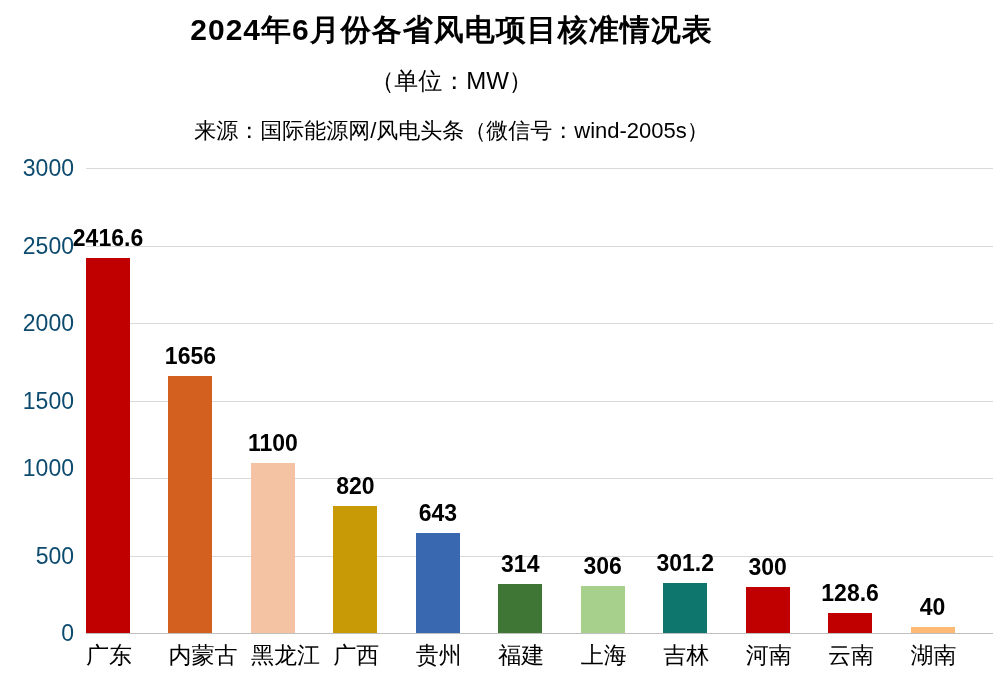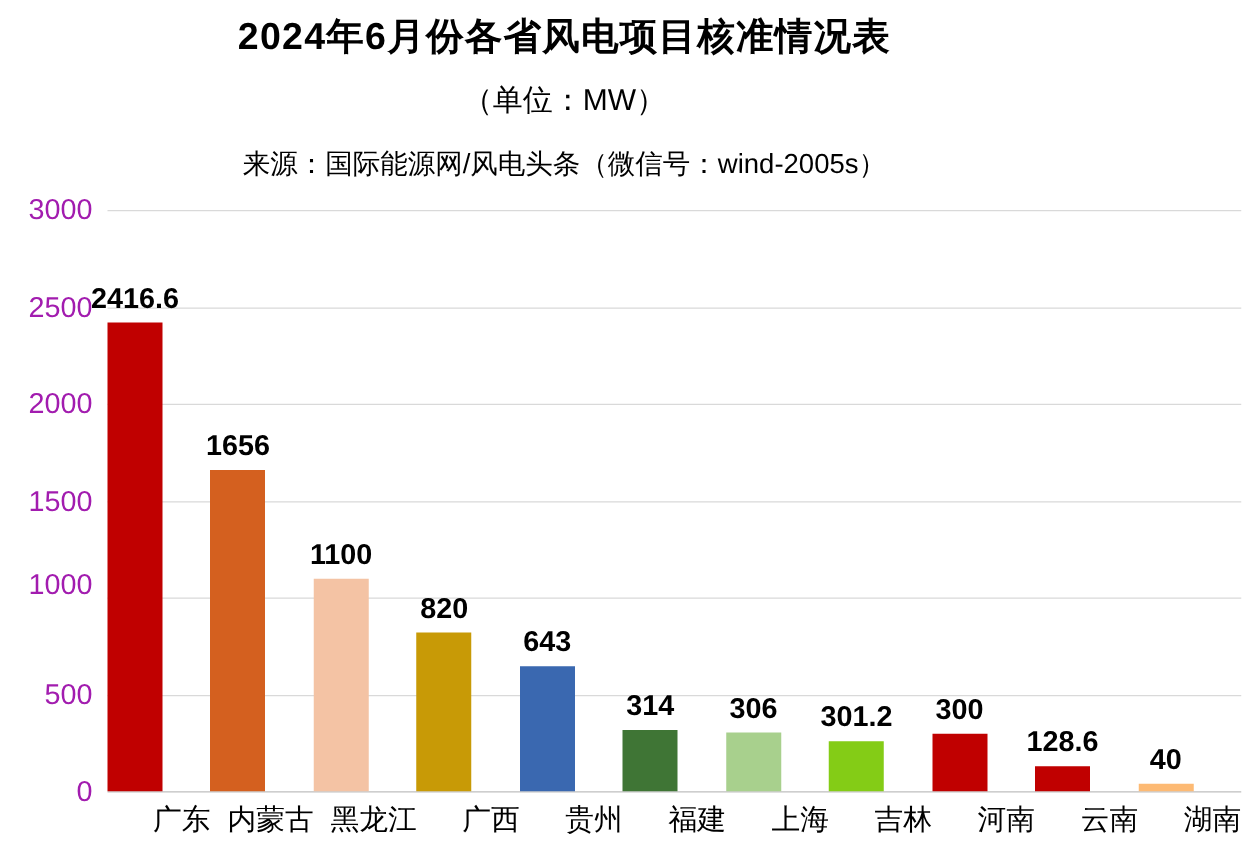--- a/index.html
+++ b/index.html
@@ -60,21 +60,21 @@
     top: 0;
     width: 86px;
     height: 465px;
   }
   .y-tick {
     position: absolute;
     right: 12px;
     font-size: 23px;
     transform: translateY(-50%);
     white-space: nowrap;
-    color: #a21caf;
+    color: #0c4a6e;
   }
   .grid-area {
     position: absolute;
     left: 86px;
     top: 0;
     right: 12px;
     height: 465px;
   }
   .gridline {
     position: absolute;
@@ -122,21 +122,21 @@
   
   .x-axis {
     position: absolute;
     left: 86px;
     right: 12px;
     top: 472px;
     display: flex;
   }
   .x-cell {
     flex: 1 1 0;
-    text-align: right;
+    text-align: left;
     font-size: 23px;
     color: #000;
     white-space: nowrap;
   }
 </style>
 </head>
 <body>
 
 <div id="chart-root">
 
@@ -194,21 +194,21 @@
             <div class="bar" style="height: 48.67px; background: rgb(63, 117, 53);">
               <div class="bar-label">314</div>
             </div>
           </div>
           <div class="bar-col">
             <div class="bar" style="height: 47.43px; background: rgb(168, 208, 141);">
               <div class="bar-label">306</div>
             </div>
           </div>
           <div class="bar-col">
-            <div class="bar" style="height: 40px; background: #84cc16;">
+            <div class="bar" style="height: 50px; background: #0f766e;">
               <div class="bar-label">301.2</div>
             </div>
           </div>
           <div class="bar-col">
             <div class="bar" style="height: 46.5px; background: rgb(192, 0, 0);">
               <div class="bar-label">300</div>
             </div>
           </div>
           <div class="bar-col">
             <div class="bar" style="height: 19.933px; background: rgb(192, 0, 0);">

